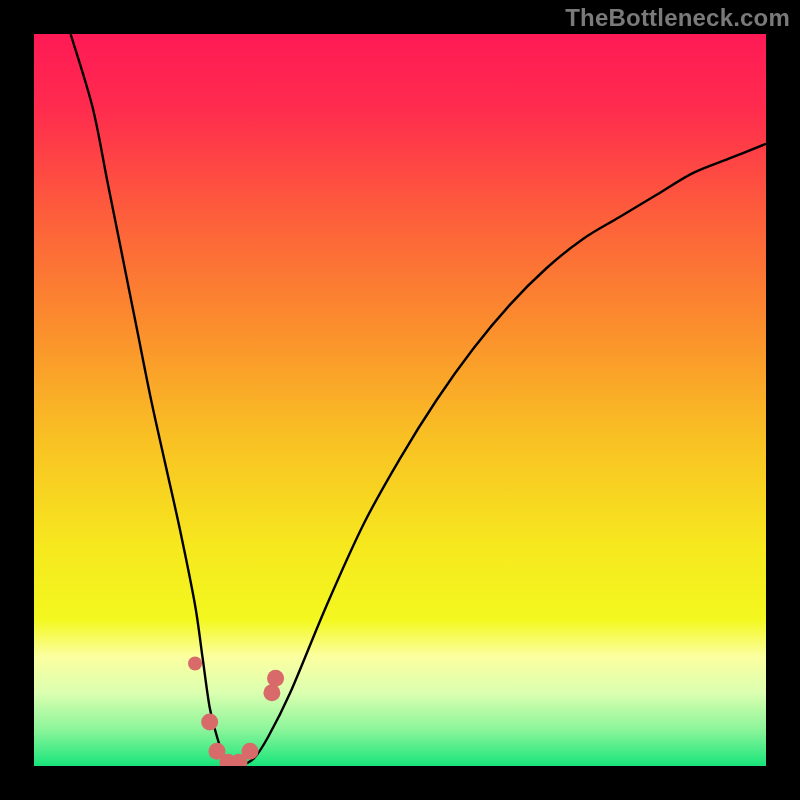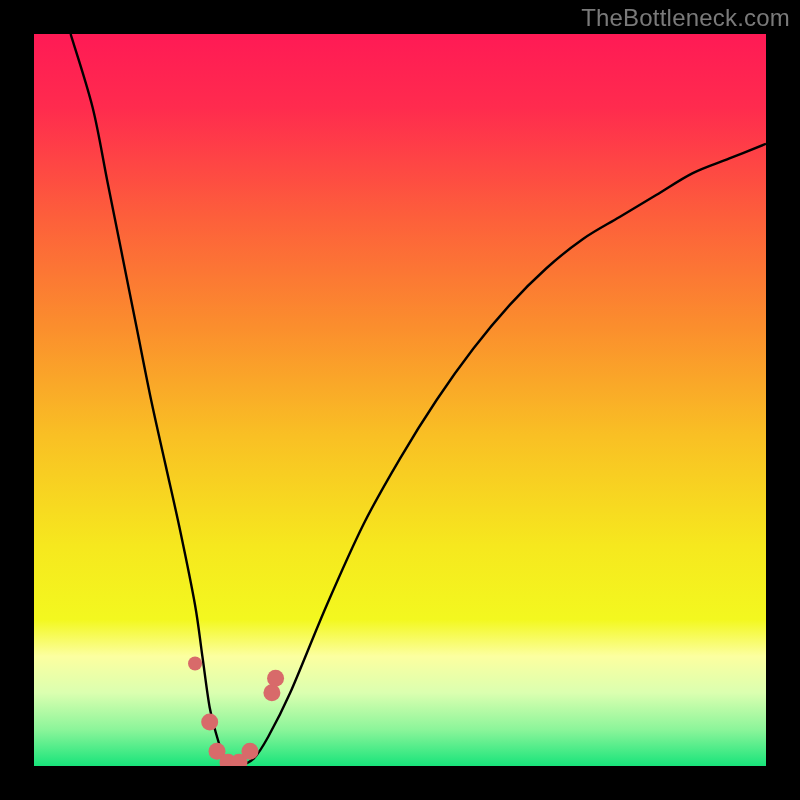--- a/index.html
+++ b/index.html
@@ -27,21 +27,21 @@
     width: 732px;
     height: 732px;
   }
 
   .watermark {
     position: absolute;
     top: 4px;
     right: 10px;
     color: #7a7a7a;
     font-size: 24px;
-    font-weight: 400;
+    font-weight: 700;
     letter-spacing: 0.2px;
     user-select: none;
   }
 </style>
 </head>
 <body>
 
 <div class="frame top"></div>
 <div class="frame bottom"></div>
 <div class="frame left"></div>

